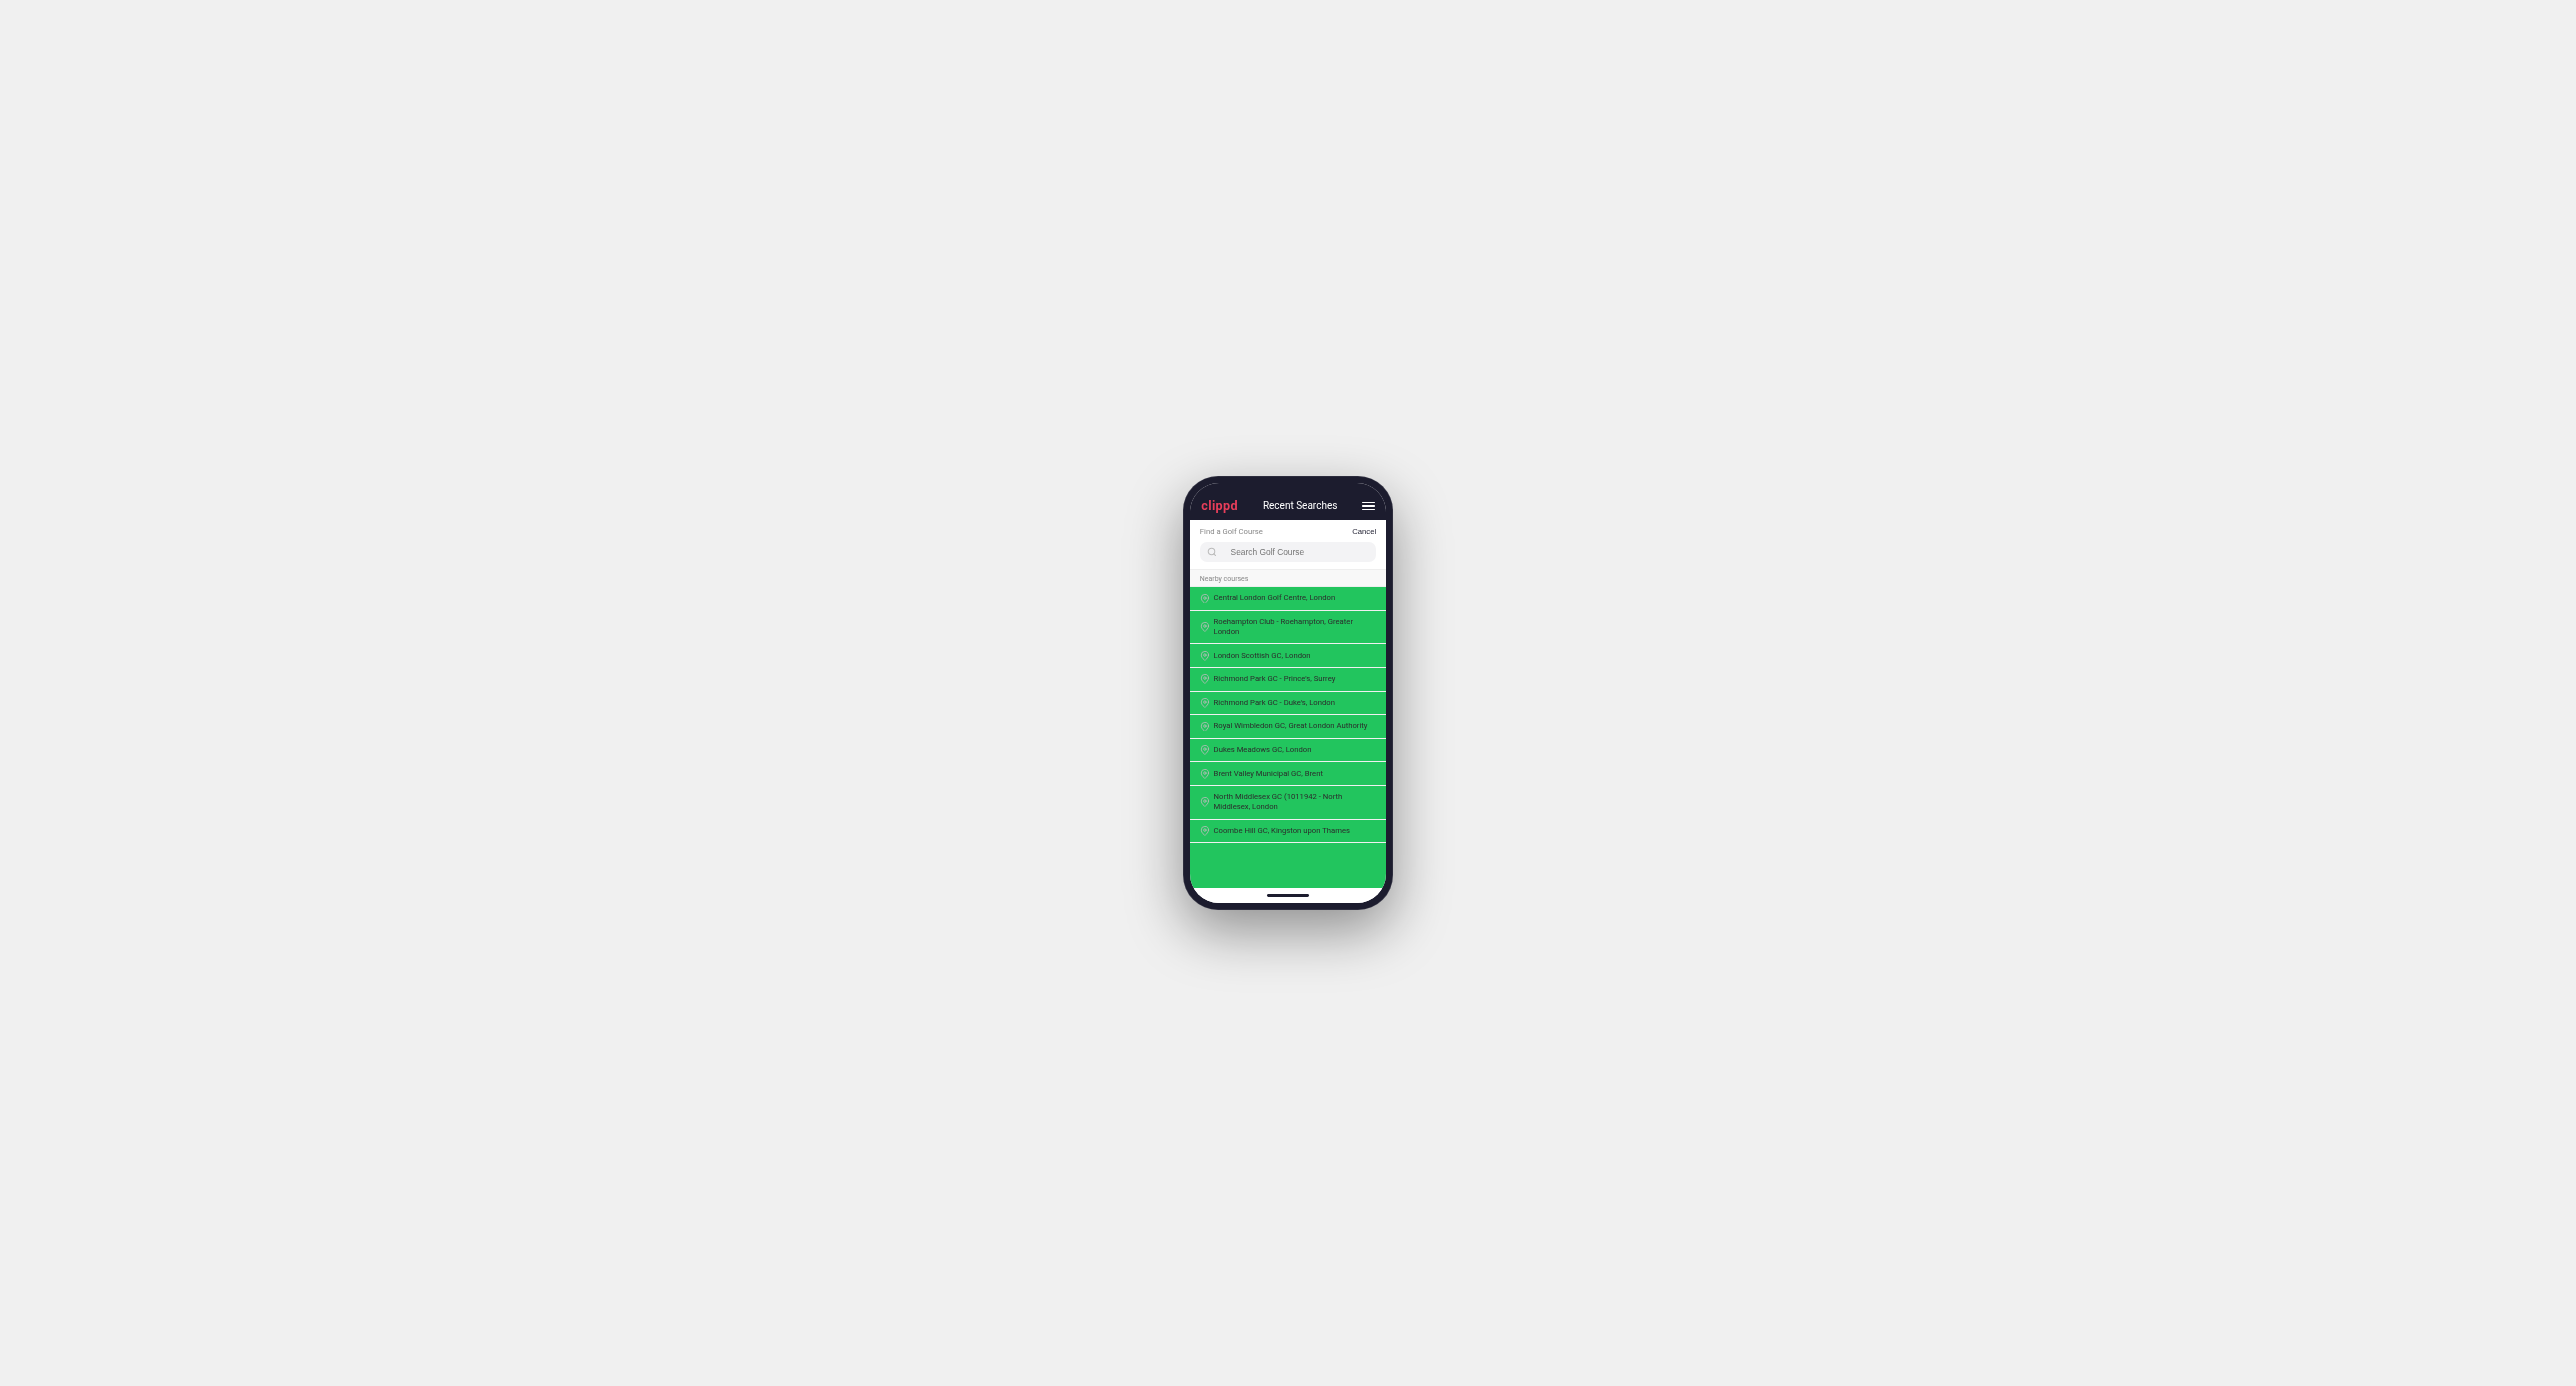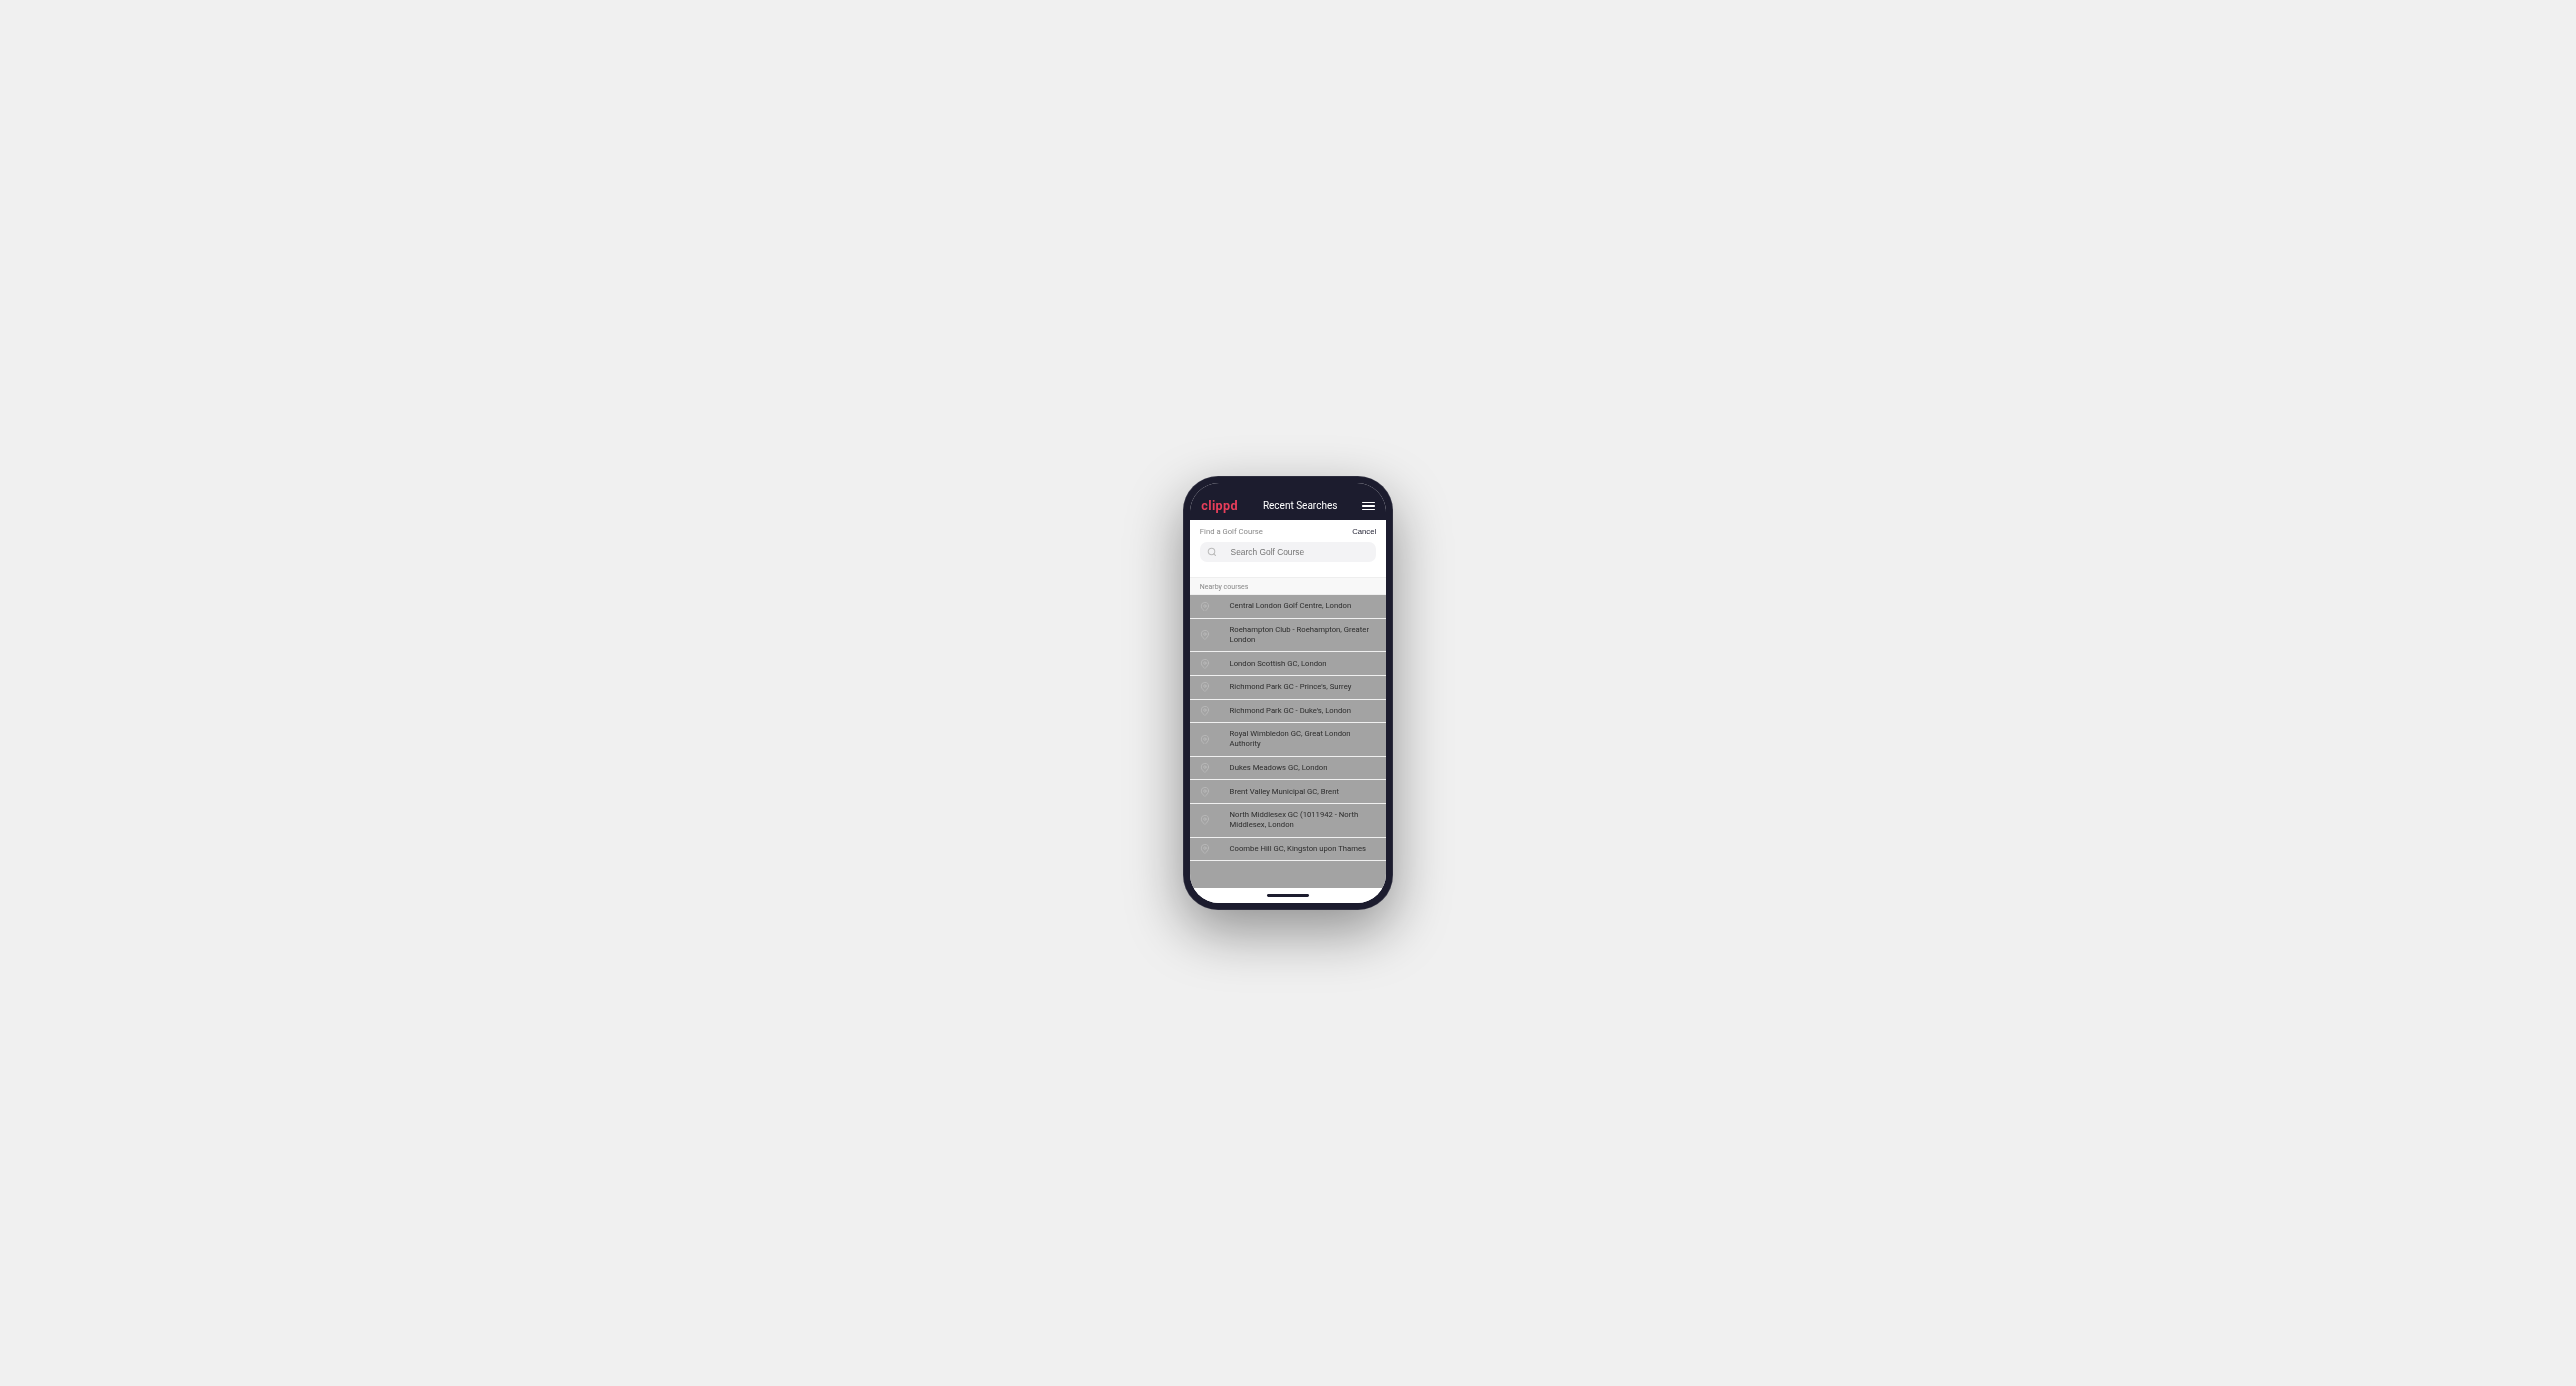--- a/index.html
+++ b/index.html
@@ -130,40 +130,39 @@
       background: transparent;
       font-size: 8.4px;
       color: #aaa;
       outline: none;
       width: 100%;
     }
 
     .courses-list {
       flex: 1;
       overflow-y: auto;
-      background: #a3a3a3;
-      margin-top: 8px;
+      background: #22c55e;
     }
 
     .section-label {
       font-size: 7px;
       color: #888;
       padding: 5.6px 9.8px 2.8px;
       background: #f8f8f8;
       border-top: 0.7px solid #eee;
       border-bottom: 0.7px solid #eee;
     }
 
     .course-item {
       display: flex;
       align-items: center;
       padding: 6.3px 9.8px;
       border-bottom: 0.7px solid #f0f0f0;
       cursor: pointer;
-      gap: 20px;
+      gap: 4px;
     }
 
     .location-pin {
       flex-shrink: 0;
       width: 9.8px;
       height: 9.8px;
       color: #bbb;
     }
 
     .course-name {

